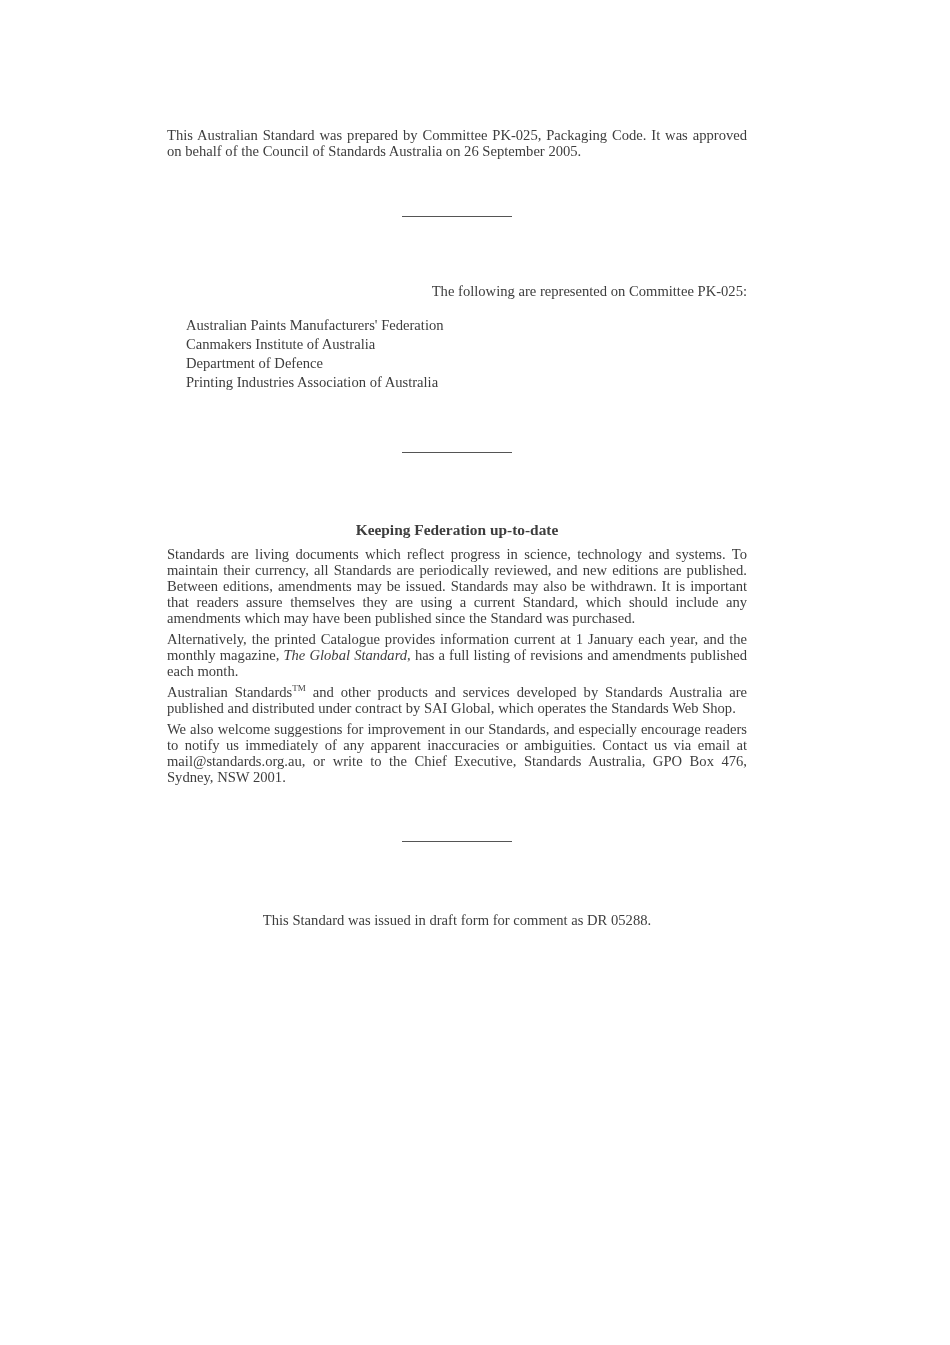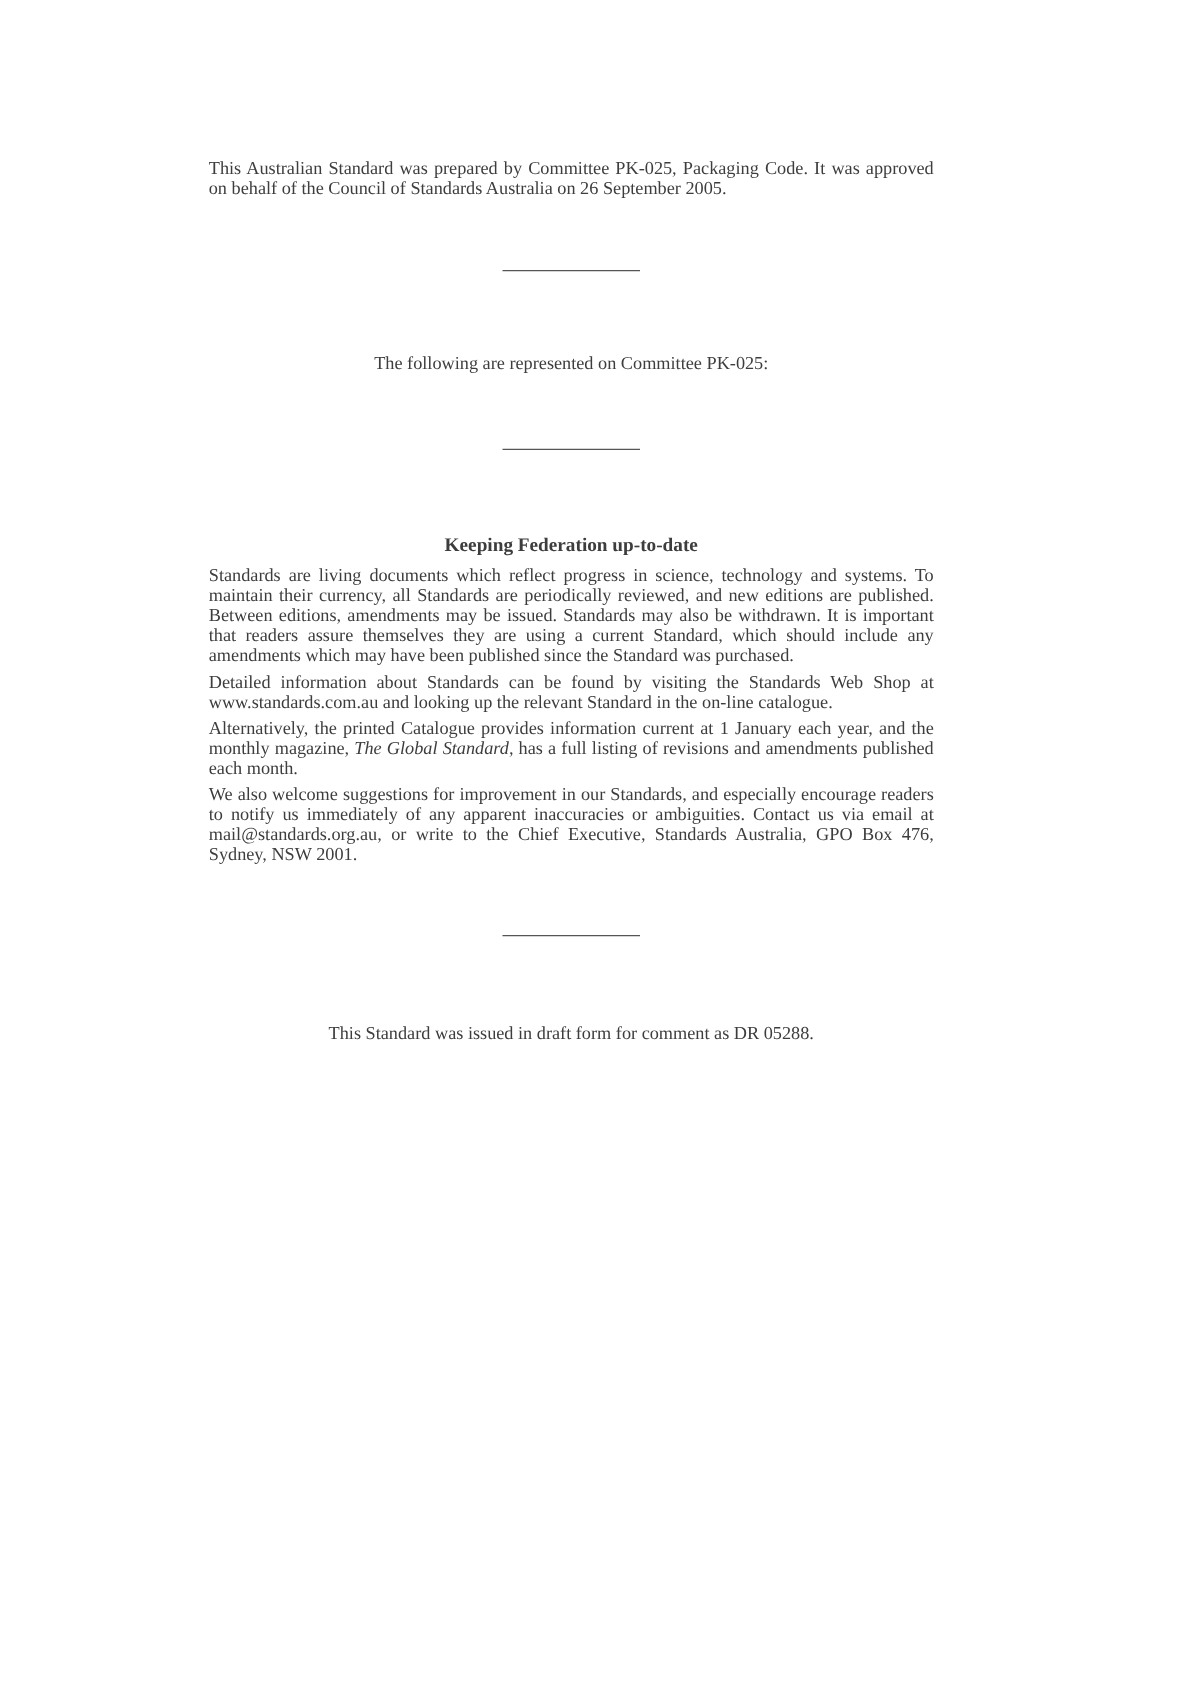--- a/index.html
+++ b/index.html
@@ -26,21 +26,21 @@
   .para {
     margin: 0;
     font-size: 14.6px;
     line-height: 16px;
     text-align: justify;
   }
   .lead {
     margin: 66px 0 0 0;
     font-size: 14.6px;
     line-height: 16px;
-    text-align: center;
+    text-align: right;
   }
   .members {
     list-style: none;
     margin: 17px 0 0 0;
     padding: 0 0 0 19px;
     font-size: 14.6px;
     line-height: 19px;
   }
   .divider {
     width: 110px;
@@ -80,31 +80,37 @@
 
 <div class="page">
   <div class="content">
 
     <p class="para">This Australian Standard was prepared by Committee PK-025, Packaging Code. It was approved on behalf of the Council of Standards Australia on 26 September 2005.</p>
 
     <div class="divider divider-1"></div>
 
     <p class="lead">The following are represented on Committee PK-025:</p>
 
+    <ul class="members">
+      <li>Australian Paints Manufacturers' Federation</li>
+      <li>Canmakers Institute of Australia</li>
+      <li>Department of Defence</li>
+      <li>Printing Industries Association of Australia</li>
+    </ul>
 
     <div class="divider divider-2"></div>
 
     <h2 class="section-heading">Keeping Federation up-to-date</h2>
 
     <p class="body-para">Standards are living documents which reflect progress in science, technology and systems. To maintain their currency, all Standards are periodically reviewed, and new editions are published. Between editions, amendments may be issued. Standards may also be withdrawn. It is important that readers assure themselves they are using a current Standard, which should include any amendments which may have been published since the Standard was purchased.</p>
 
-    <p class="body-para">Detailed information about Standards can be found by visiting the Standards Web Shop at www.standards.com.au and looking up the relevant Standard in the on-line catalogue.</p>
 
     <p class="body-para"><span>Alternatively, the printed Catalogue provides information current at 1 January each year, and the monthly magazine, </span><i>The Global Standard</i><span>, has a full listing of revisions and amendments published each month.</span></p>
 
+    <p class="body-para"><span>Australian Standards</span><sup>TM</sup><span> and other products and services developed by Standards Australia are published and distributed under contract by SAI Global, which operates the Standards Web Shop.</span></p>
 
     <p class="body-para">We also welcome suggestions for improvement in our Standards, and especially encourage readers to notify us immediately of any apparent inaccuracies or ambiguities. Contact us via email at mail@standards.org.au, or write to the Chief Executive, Standards Australia, GPO Box 476, Sydney, NSW 2001.</p>
 
     <div class="divider divider-3"></div>
 
     <p class="draft-note">This Standard was issued in draft form for comment as DR 05288.</p>
 
   </div>
 </div>
 

